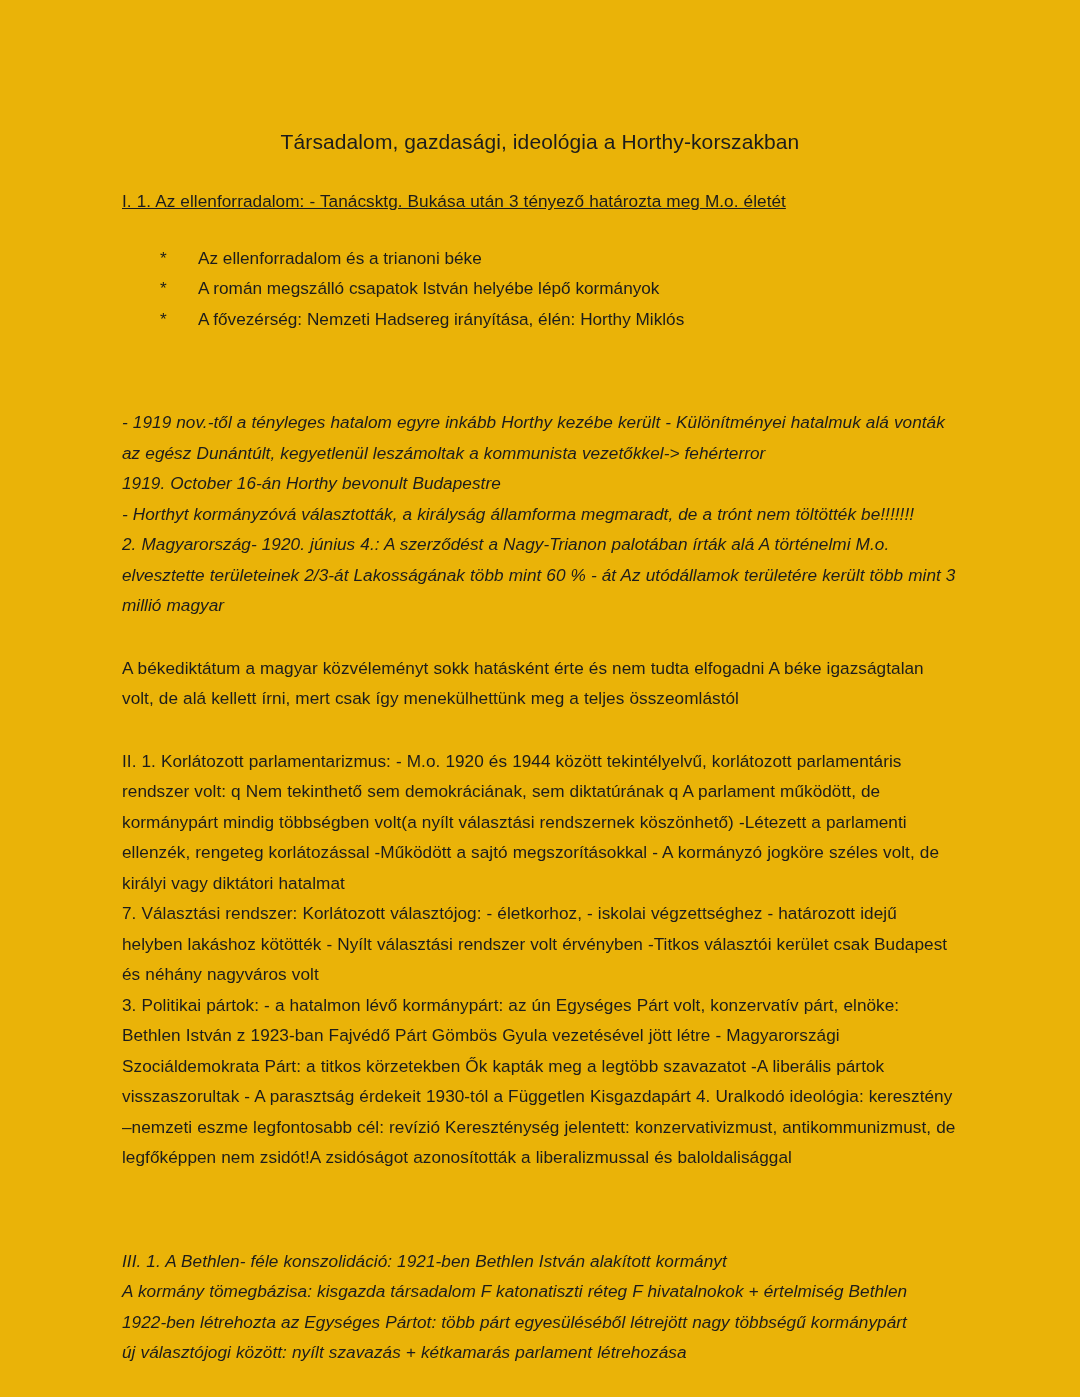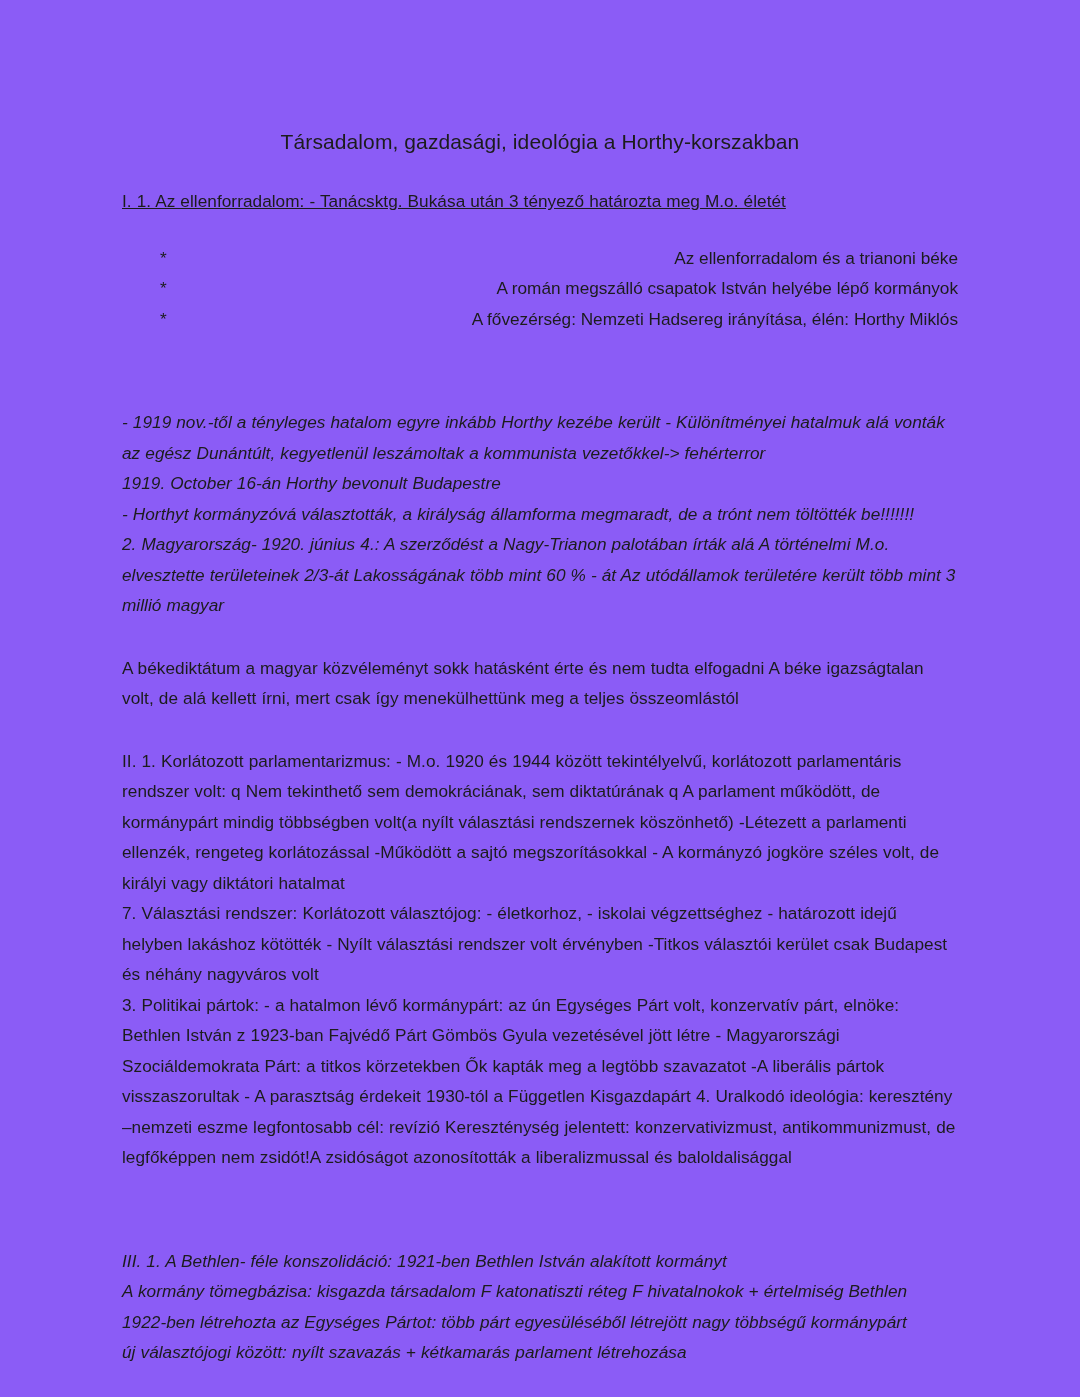--- a/index.html
+++ b/index.html
@@ -12,21 +12,21 @@
     width: 1080px;
     height: 1397px;
     font-family: "Liberation Sans", sans-serif;
     color: #1c1c1c;
     -webkit-font-smoothing: antialiased;
   }
   .page {
     position: relative;
     width: 1080px;
     height: 1397px;
-    background: #8b5cf6;
+    background: #eab308;
     box-sizing: border-box;
     padding: 0;
     overflow: hidden;
   }
   .doc-body {
     position: absolute;
     left: 122px;
     top: 0;
     width: 836px;
   }
@@ -70,21 +70,20 @@
     width: 38px;
     flex: 0 0 38px;
     padding-left: 38px;
     box-sizing: content-box;
     font-size: 17.2px;
     line-height: 30.5px;
     color: #1c1c1c;
   }
   .bullet-text {
     flex: 1 1 auto;
-    text-align: right;
   }
   .block {
     margin: 0;
   }
   .block-gap-xl { margin-top: 73px; font-style: italic; }
   .block-gap-md { margin-top: 32px; }
   .pre-space {
     white-space: pre-wrap;
   }
 </style>

